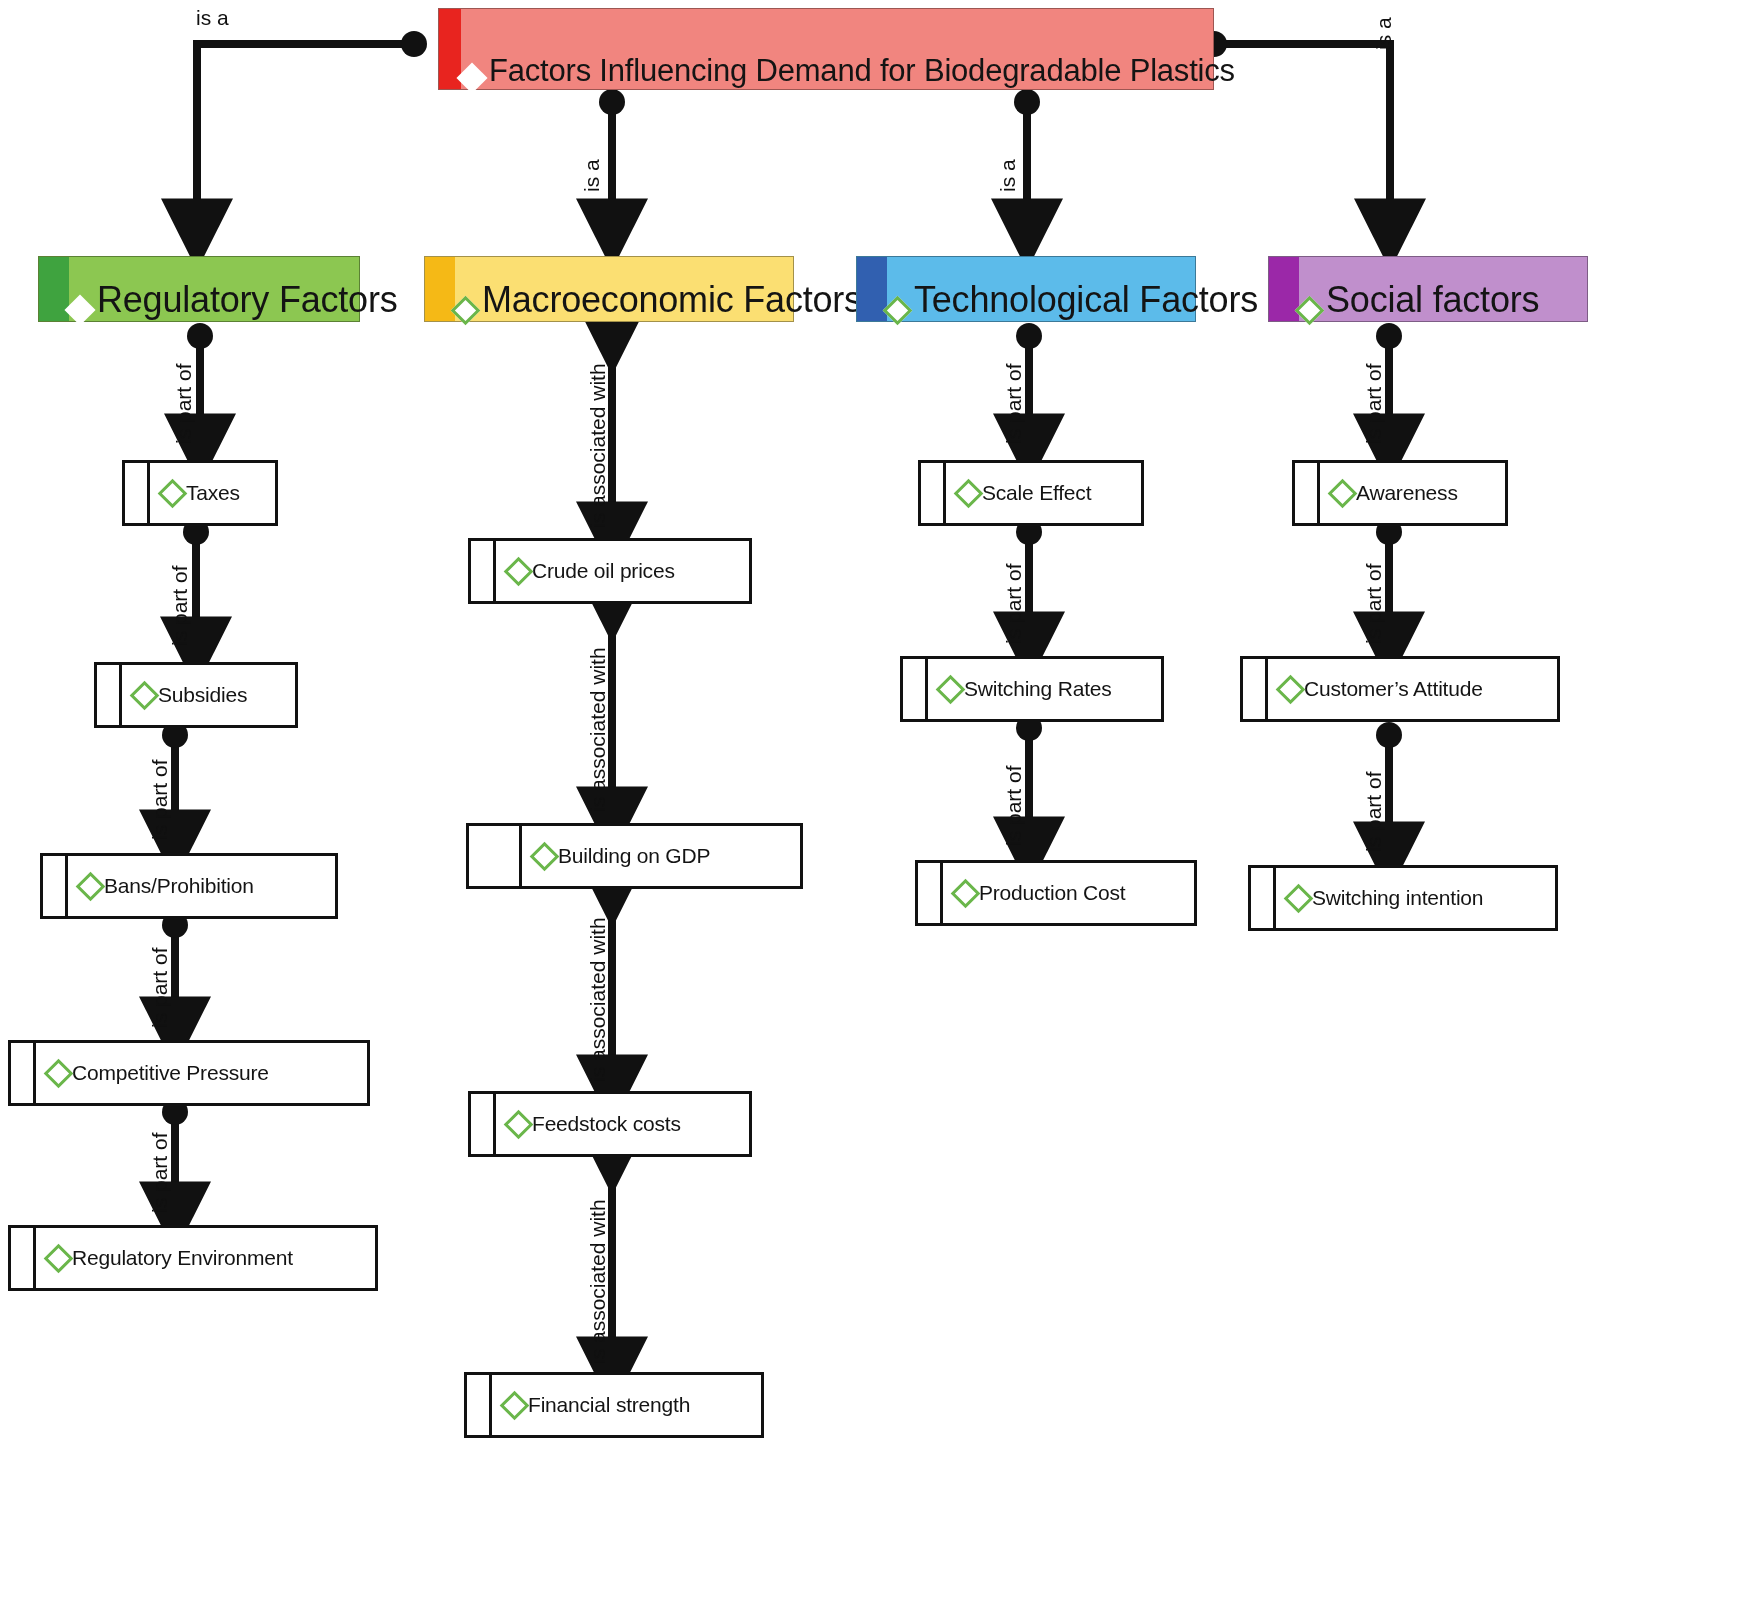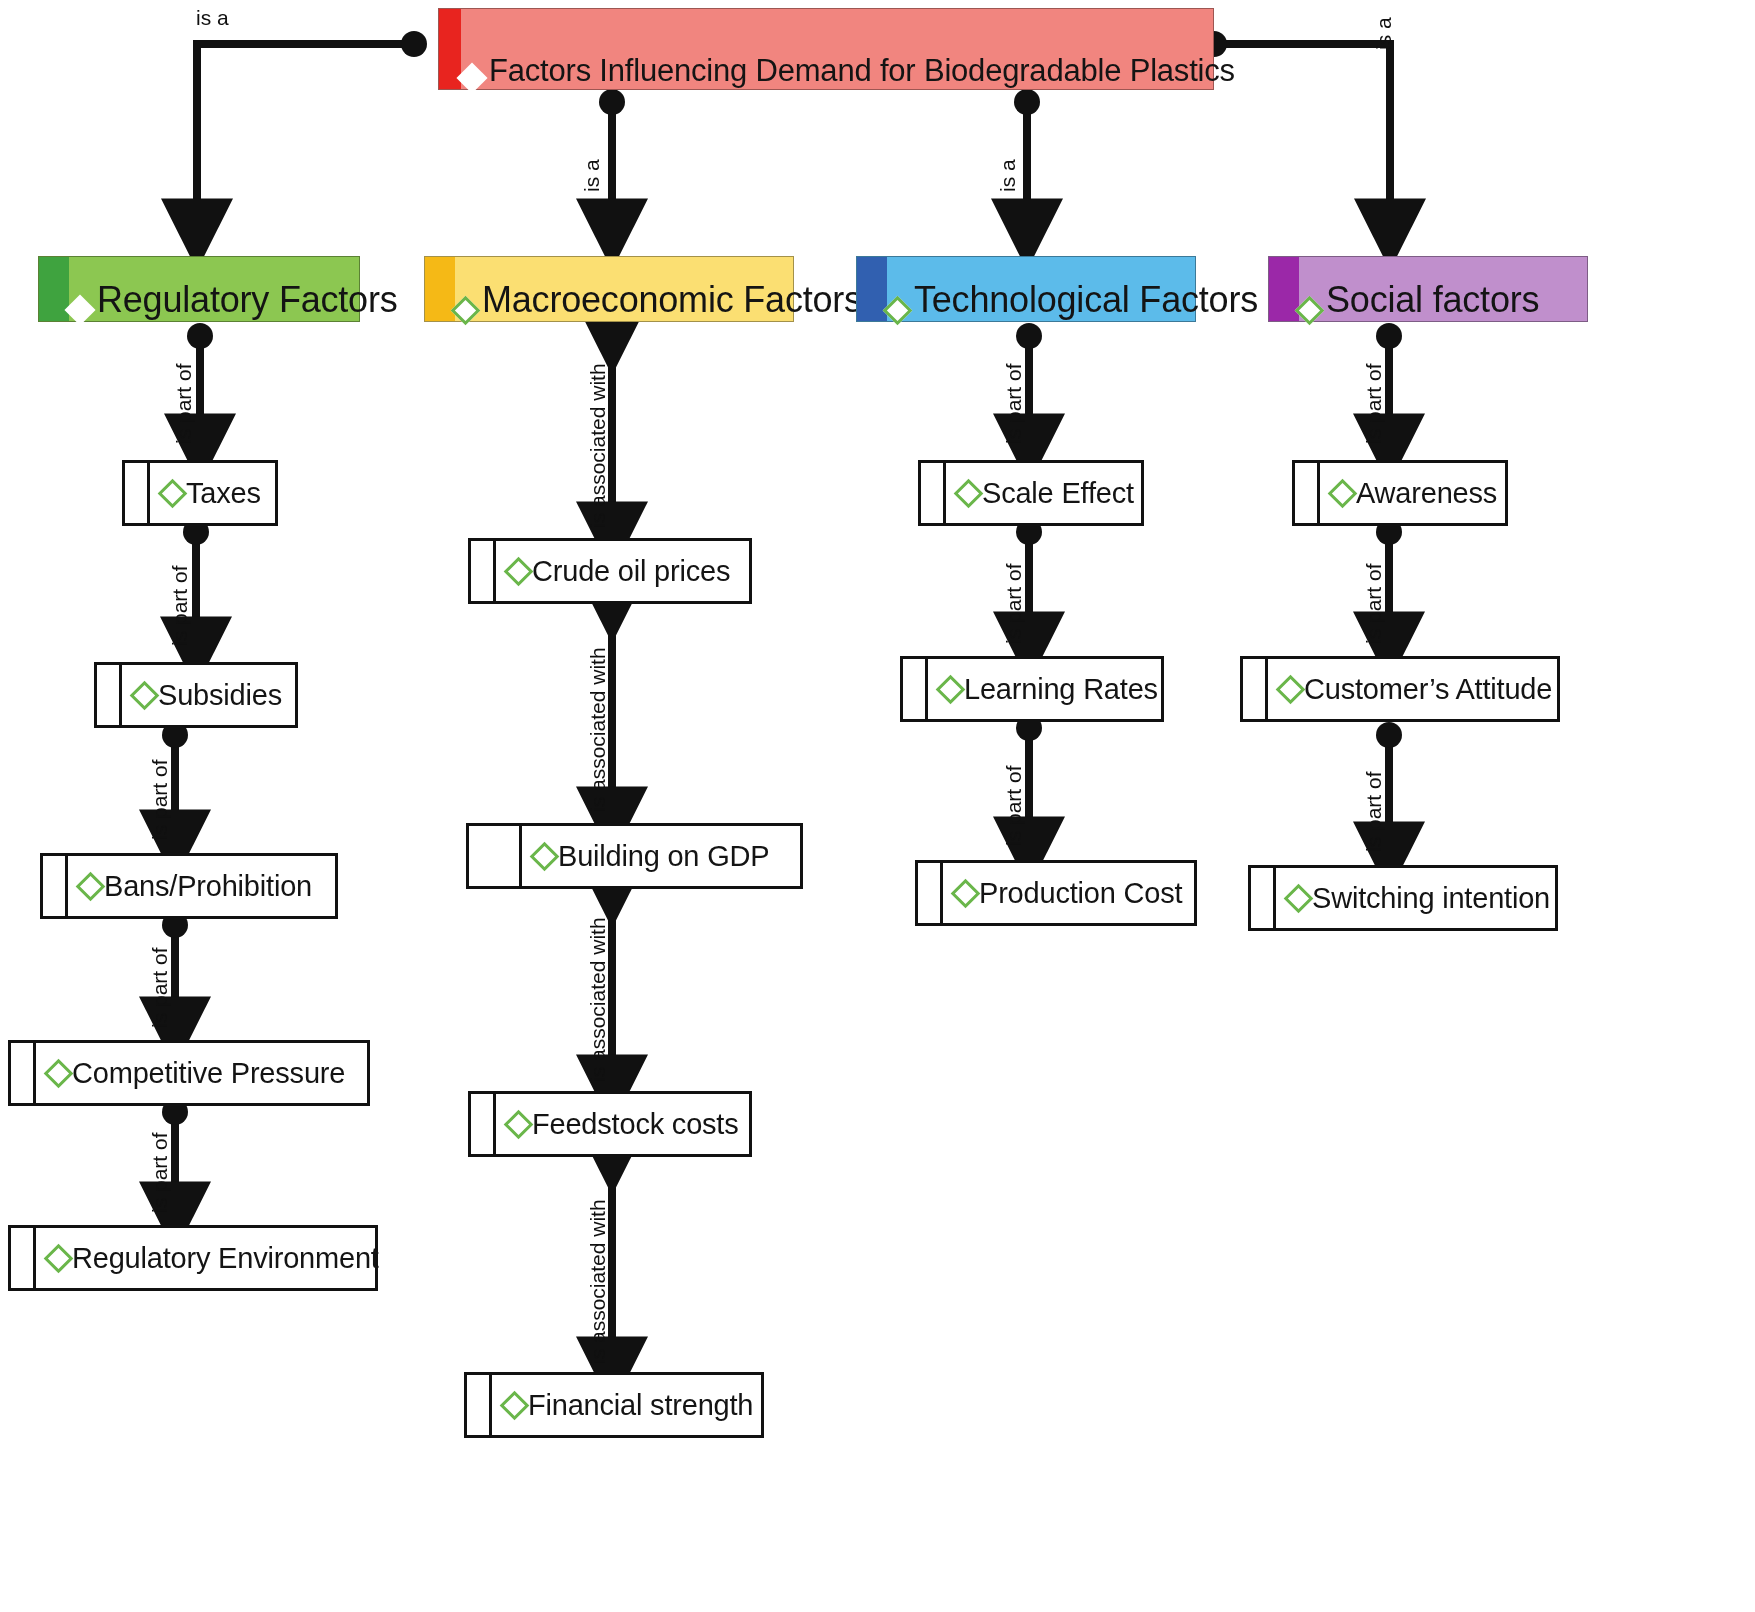--- a/index.html
+++ b/index.html
@@ -93,21 +93,21 @@
   }
   .leaf-body {
     flex: 1 1 auto;
     display: flex;
     align-items: center;
     gap: 3px;
     padding-left: 12px;
     padding-right: 10px;
   }
   .leaf-label {
-    font-size: 29px;
+    font-size: 21px;
     color: #141414;
     white-space: nowrap;
     letter-spacing: -0.2px;
   }
 
   
   .edge-label {
     position: absolute;
     font-size: 21px;
     color: #101010;
@@ -314,21 +314,21 @@
     <div class="leaf-body">
       <span class="diamond dia-green"></span>
       <span class="leaf-label">Scale Effect</span>
     </div>
   </div>
 
   <div class="leaf-box" style="left:900px; top:656px; width:264px; height:66px;">
     <div class="leaf-stub"></div>
     <div class="leaf-body">
       <span class="diamond dia-green"></span>
-      <span class="leaf-label">Learning Rates</span>
+      <span class="leaf-label">Switching Rates</span>
     </div>
   </div>
 
   <div class="leaf-box" style="left:892px; top:860px; width:282px; height:66px;margin-left:23px;">
     <div class="leaf-stub"></div>
     <div class="leaf-body">
       <span class="diamond dia-green"></span>
       <span class="leaf-label">Production Cost</span>
     </div>
   </div>

